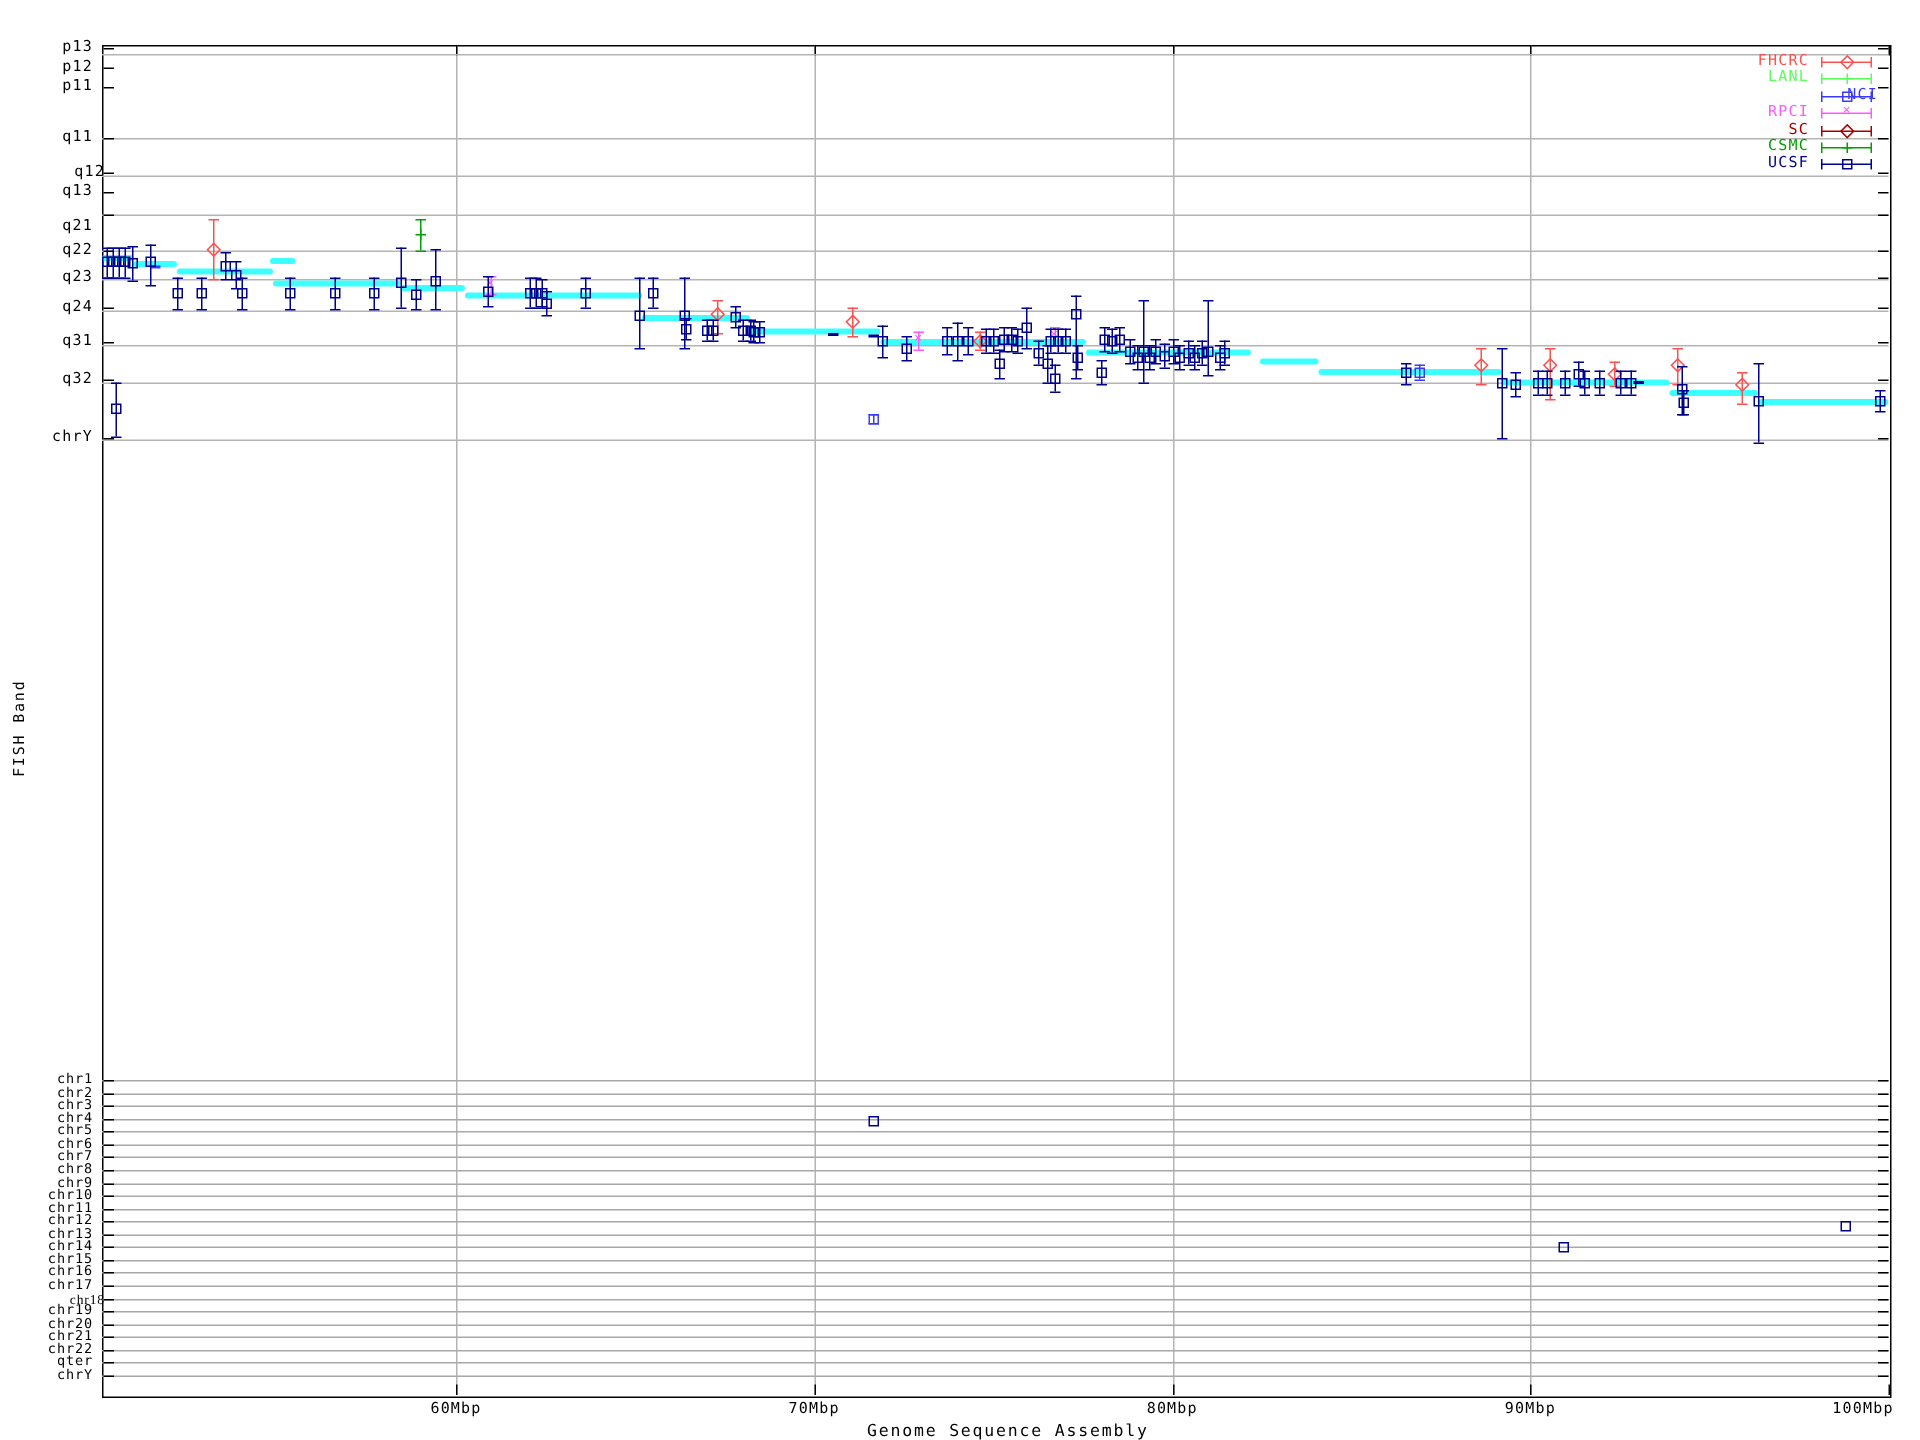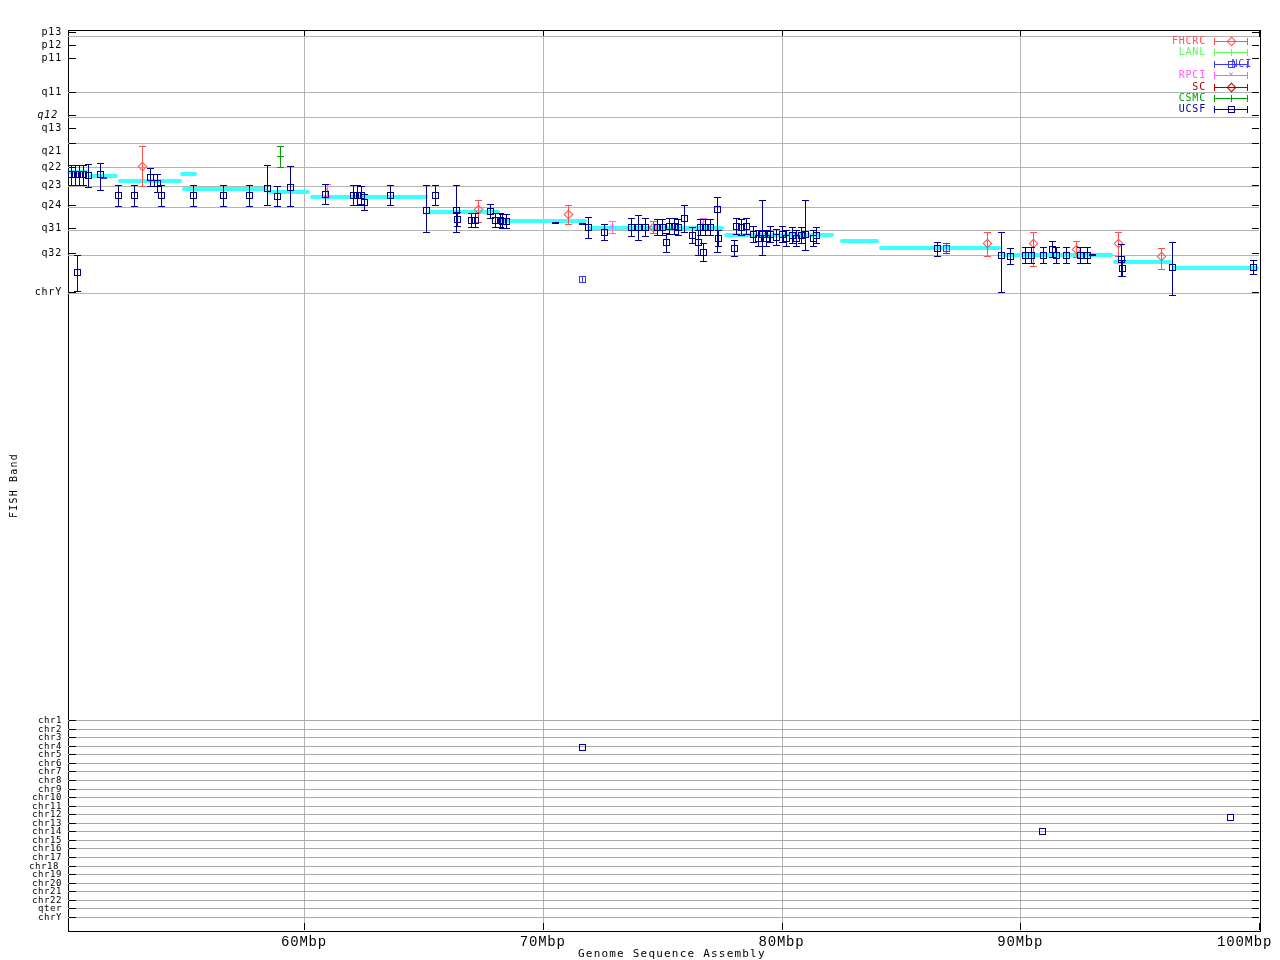--- a/index.html
+++ b/index.html
@@ -1,21 +1,21 @@
 <!DOCTYPE html>
 <html><head>
 <meta charset="utf-8">
 <style>
   html,body{margin:0;padding:0;background:#ffffff;}
   #stage{position:relative;width:1280px;height:960px;background:#ffffff;overflow:hidden;
          font-family:"DejaVu Sans Mono","Liberation Mono",monospace;color:#000;}
   .abs{position:absolute;}
   .title{font-size:11px;letter-spacing:1.6px;white-space:nowrap;}
   .axlab{font-size:11px;letter-spacing:1.2px;white-space:nowrap;}
-  .tlab{font-size:14px;letter-spacing:0.8px;white-space:nowrap;font-family:Liberation Mono, monospace;}
+  .tlab{font-size:10px;letter-spacing:0.8px;white-space:nowrap;}
   .bandlab{font-size:10px;letter-spacing:0.8px;white-space:nowrap;text-align:right;width:58px;}
   .chrlab{font-size:9px;letter-spacing:0.6px;white-space:nowrap;text-align:right;width:58px;line-height:9px;}
   .seg{height:4px;border-radius:2px;}
   .sq{width:5px;height:5px;border:1px solid;background:transparent;}
   .dia{width:5px;height:5px;border:1px solid;transform:rotate(45deg);background:transparent;}
   .leglab{font-size:10px;letter-spacing:0.8px;white-space:nowrap;text-align:right;width:64px;}
   .ylabel{transform:rotate(-90deg);transform-origin:left top;font-size:10px;letter-spacing:1.2px;white-space:nowrap;}
 </style>
 </head>
 <body>
@@ -59,21 +59,21 @@
       <div class="abs" style="left: 1252px; top: 32px; width: 7px; height: 1px; background: rgb(0, 0, 0);"></div>
       <div class="abs bandlab" style="left: 4px; top: 39px;">p12</div>
       <div class="abs" style="left: 69px; top: 45px; width: 7px; height: 1px; background: rgb(0, 0, 0);"></div>
       <div class="abs" style="left: 1252px; top: 45px; width: 7px; height: 1px; background: rgb(0, 0, 0);"></div>
       <div class="abs bandlab" style="left: 4px; top: 52px;">p11</div>
       <div class="abs" style="left: 69px; top: 58px; width: 7px; height: 1px; background: rgb(0, 0, 0);"></div>
       <div class="abs" style="left: 1252px; top: 58px; width: 7px; height: 1px; background: rgb(0, 0, 0);"></div>
       <div class="abs bandlab" style="left: 4px; top: 86px;">q11</div>
       <div class="abs" style="left: 69px; top: 92px; width: 7px; height: 1px; background: rgb(0, 0, 0);"></div>
       <div class="abs" style="left: 1252px; top: 92px; width: 7px; height: 1px; background: rgb(0, 0, 0);"></div>
-      <div class="abs bandlab" style="left: 0; top: 109px; font-style: italic;">q12</div>
+      <div class="abs bandlab" style="left: 12px; top: 109px;">q12</div>
       <div class="abs" style="left: 69px; top: 115px; width: 7px; height: 1px; background: rgb(0, 0, 0);"></div>
       <div class="abs" style="left: 1252px; top: 115px; width: 7px; height: 1px; background: rgb(0, 0, 0);"></div>
       <div class="abs bandlab" style="left: 4px; top: 122px;">q13</div>
       <div class="abs" style="left: 69px; top: 128px; width: 7px; height: 1px; background: rgb(0, 0, 0);"></div>
       <div class="abs" style="left: 1252px; top: 128px; width: 7px; height: 1px; background: rgb(0, 0, 0);"></div>
       <div class="abs bandlab" style="left: 4px; top: 145px;">q21</div>
       <div class="abs" style="left: 69px; top: 143px; width: 7px; height: 1px; background: rgb(0, 0, 0);"></div>
       <div class="abs" style="left: 1252px; top: 143px; width: 7px; height: 1px; background: rgb(0, 0, 0);"></div>
       <div class="abs bandlab" style="left: 4px; top: 161px;">q22</div>
       <div class="abs" style="left: 69px; top: 167px; width: 7px; height: 1px; background: rgb(0, 0, 0);"></div>
@@ -155,21 +155,21 @@
       <div class="abs" style="left: 1252px; top: 840px; width: 7px; height: 1px; background: rgb(0, 0, 0);"></div>
       <div class="abs" style="left: 68px; top: 848px; width: 1191px; height: 1px; background: rgb(168, 168, 168);"></div>
       <div class="abs chrlab" style="left: 4px; top: 844px;">chr16</div>
       <div class="abs" style="left: 69px; top: 848px; width: 7px; height: 1px; background: rgb(0, 0, 0);"></div>
       <div class="abs" style="left: 1252px; top: 848px; width: 7px; height: 1px; background: rgb(0, 0, 0);"></div>
       <div class="abs" style="left: 68px; top: 857px; width: 1191px; height: 1px; background: rgb(168, 168, 168);"></div>
       <div class="abs chrlab" style="left: 4px; top: 853px;">chr17</div>
       <div class="abs" style="left: 69px; top: 857px; width: 7px; height: 1px; background: rgb(0, 0, 0);"></div>
       <div class="abs" style="left: 1252px; top: 857px; width: 7px; height: 1px; background: rgb(0, 0, 0);"></div>
       <div class="abs" style="left: 68px; top: 866px; width: 1191px; height: 1px; background: rgb(168, 168, 168);"></div>
-      <div class="abs chrlab" style="left: 1px; top: 862px;">chr18</div>
+      <div class="abs chrlab" style="left: 12px; top: 862px; font-family: Liberation Serif, serif;">chr18</div>
       <div class="abs" style="left: 69px; top: 866px; width: 7px; height: 1px; background: rgb(0, 0, 0);"></div>
       <div class="abs" style="left: 1252px; top: 866px; width: 7px; height: 1px; background: rgb(0, 0, 0);"></div>
       <div class="abs" style="left: 68px; top: 874px; width: 1191px; height: 1px; background: rgb(168, 168, 168);"></div>
       <div class="abs chrlab" style="left: 4px; top: 870px;">chr19</div>
       <div class="abs" style="left: 69px; top: 874px; width: 7px; height: 1px; background: rgb(0, 0, 0);"></div>
       <div class="abs" style="left: 1252px; top: 874px; width: 7px; height: 1px; background: rgb(0, 0, 0);"></div>
       <div class="abs" style="left: 68px; top: 883px; width: 1191px; height: 1px; background: rgb(168, 168, 168);"></div>
       <div class="abs chrlab" style="left: 4px; top: 879px;">chr20</div>
       <div class="abs" style="left: 69px; top: 883px; width: 7px; height: 1px; background: rgb(0, 0, 0);"></div>
       <div class="abs" style="left: 1252px; top: 883px; width: 7px; height: 1px; background: rgb(0, 0, 0);"></div>

